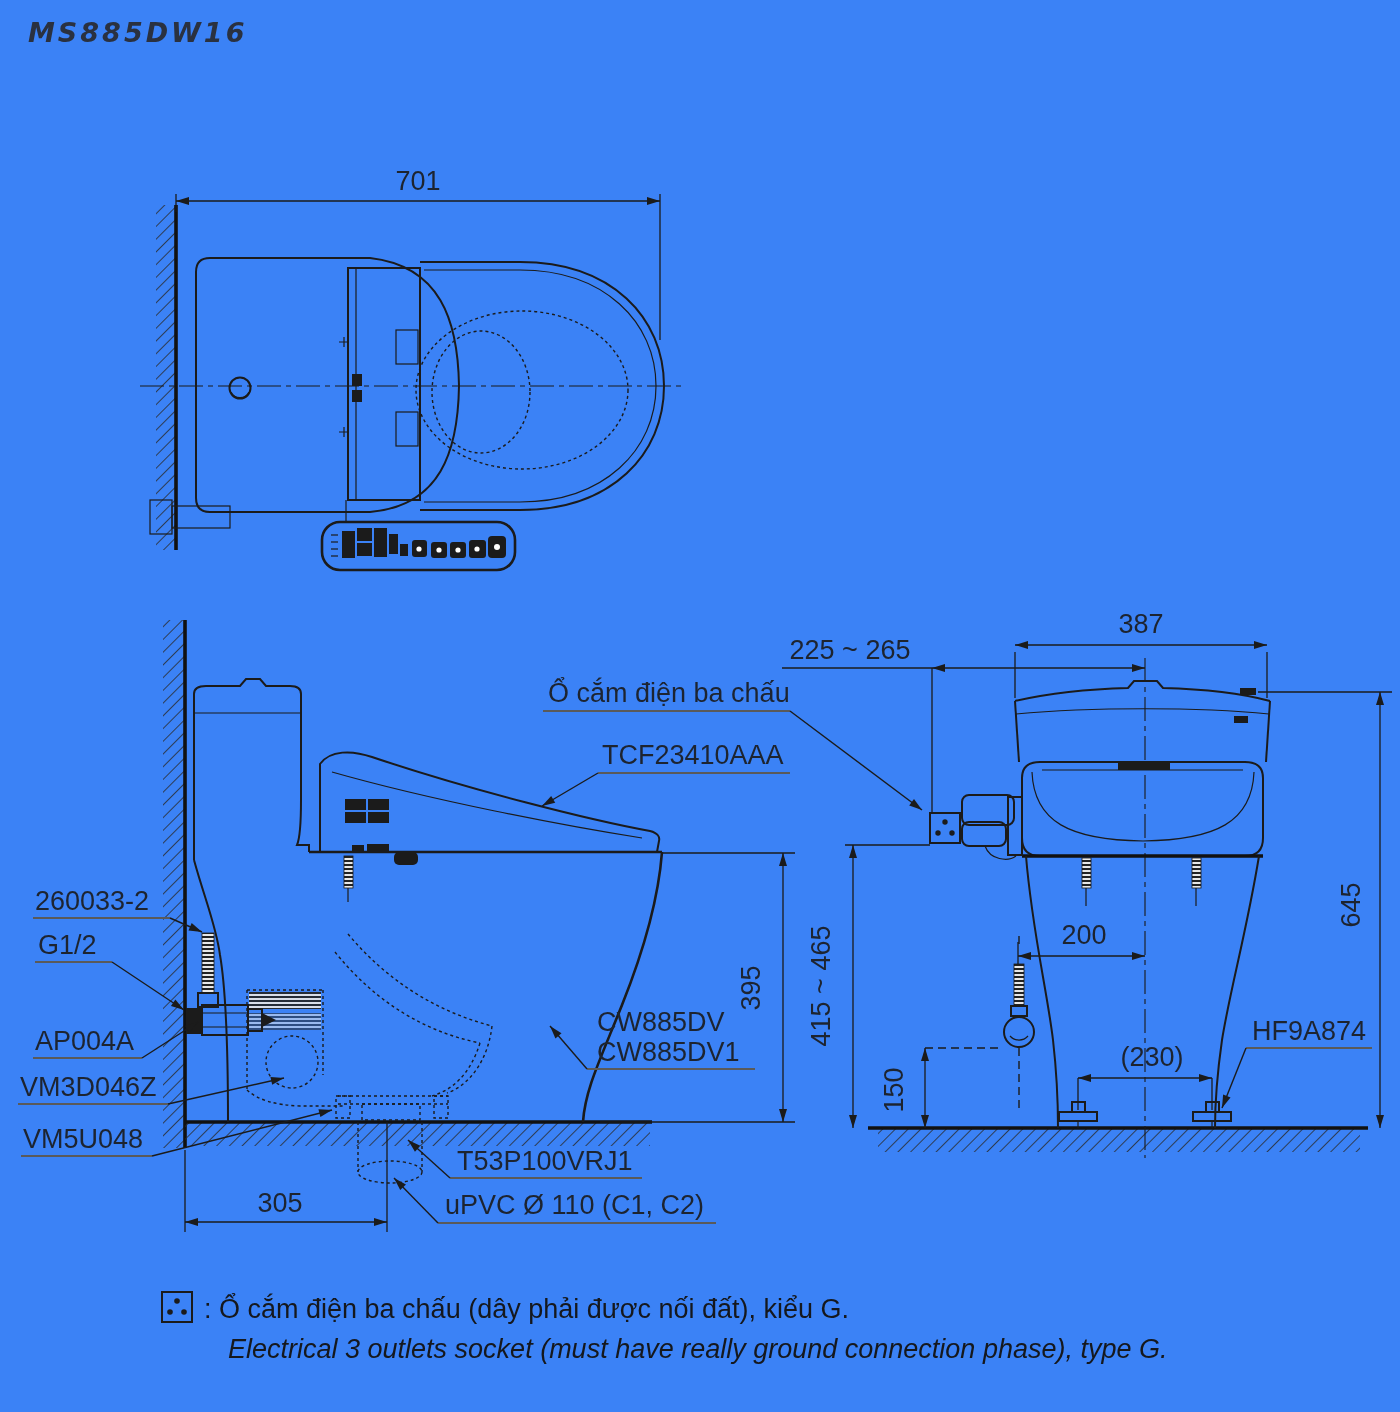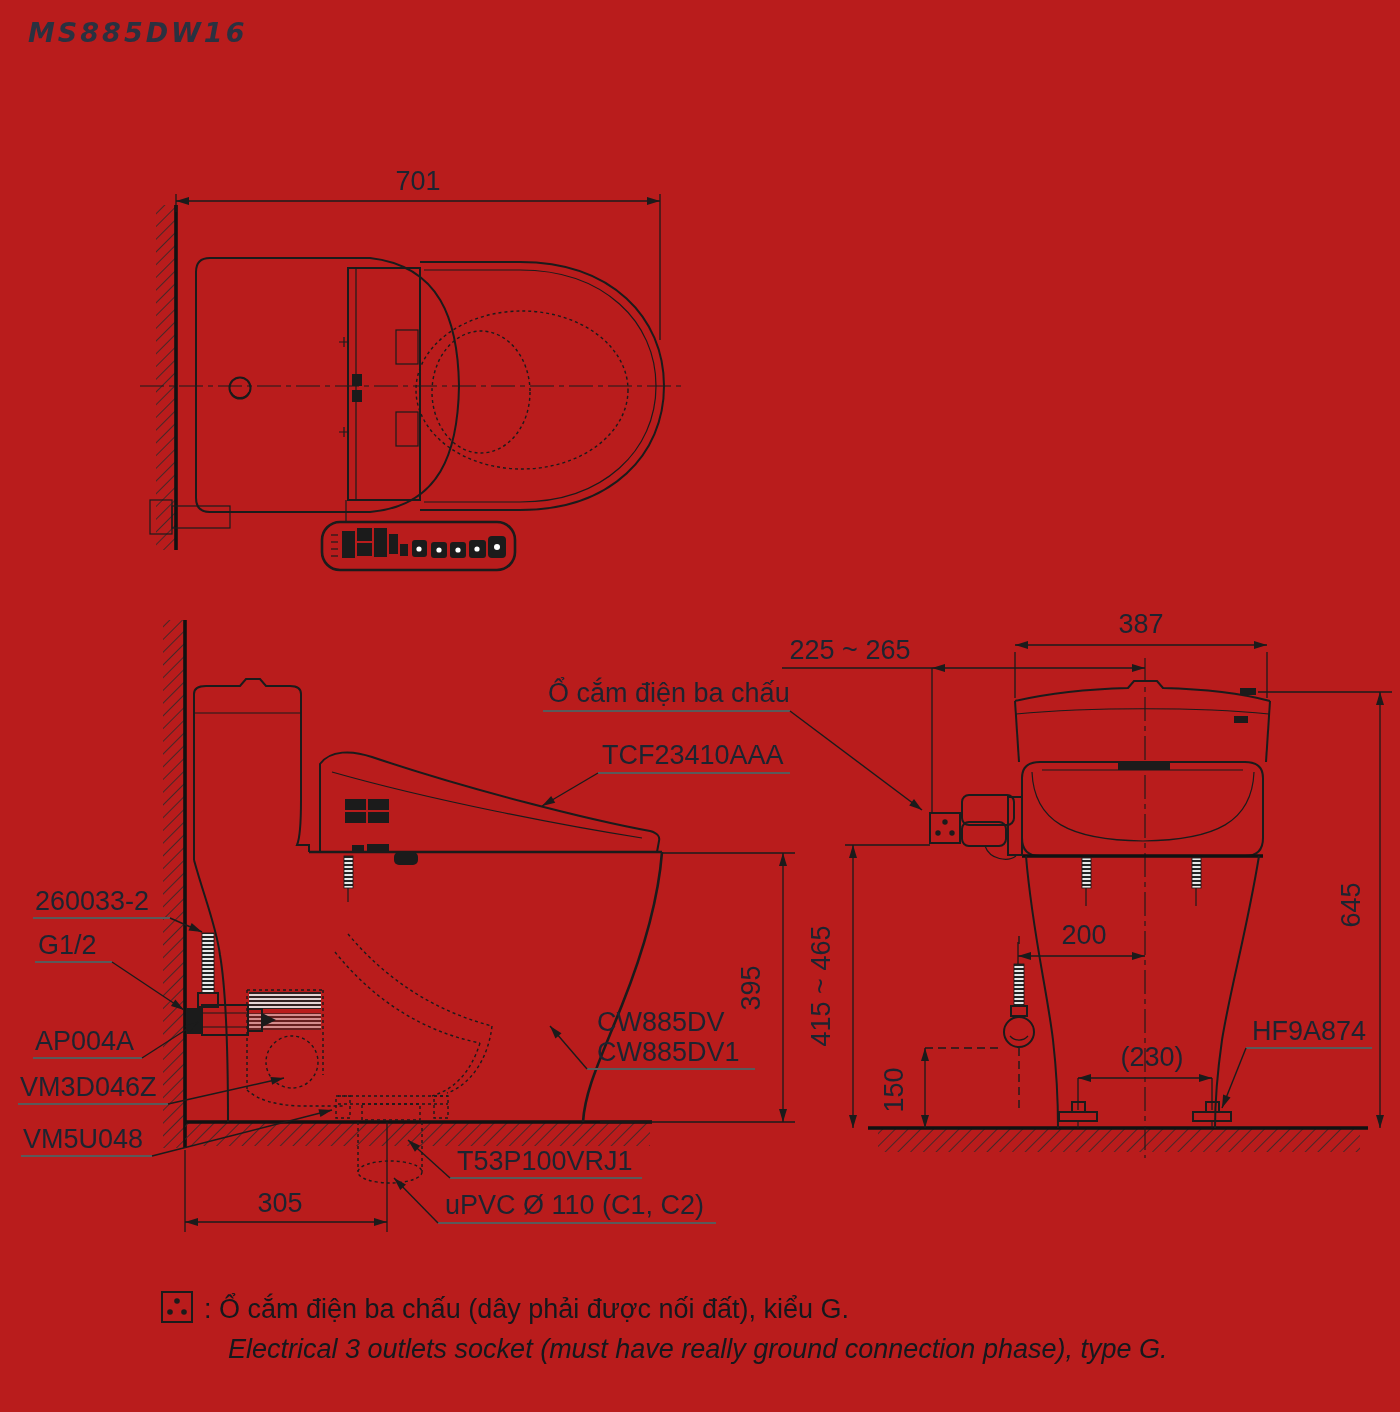--- a/index.html
+++ b/index.html
@@ -1,16 +1,16 @@
 <!DOCTYPE html>
 <html><head>
 <meta charset="utf-8">
 <style>
   html,body{margin:0;padding:0;background:#ffffff;}
-  #canvas{position:relative;width:1400px;height:1412px;background:#b91c1c;overflow:hidden;}
+  #canvas{position:relative;width:1400px;height:1412px;background:#3b82f6;overflow:hidden;}
   svg{display:block;}
   .t    {font-family:"Liberation Sans",sans-serif;font-size:27px;fill:#1d2430;}
   .dim  {font-family:"Liberation Sans",sans-serif;font-size:27px;fill:#1d2430;}
   .title{font-family:"DejaVu Sans",sans-serif;font-size:27px;font-weight:bold;font-style:italic;fill:#2a3140;letter-spacing:3px;}
   .foot {font-family:"Liberation Sans",sans-serif;font-size:27px;fill:#15181d;}
   .footi{font-family:"Liberation Sans",sans-serif;font-size:27px;font-style:italic;fill:#15181d;}
   .ol   {stroke:#1b1b1b;fill:none;stroke-width:2;}
   .ol25 {stroke:#1b1b1b;fill:none;stroke-width:2.6;}
   .ol35 {stroke:#111;fill:none;stroke-width:3.6;}
   .thin {stroke:#1b1b1b;fill:none;stroke-width:1.2;}

